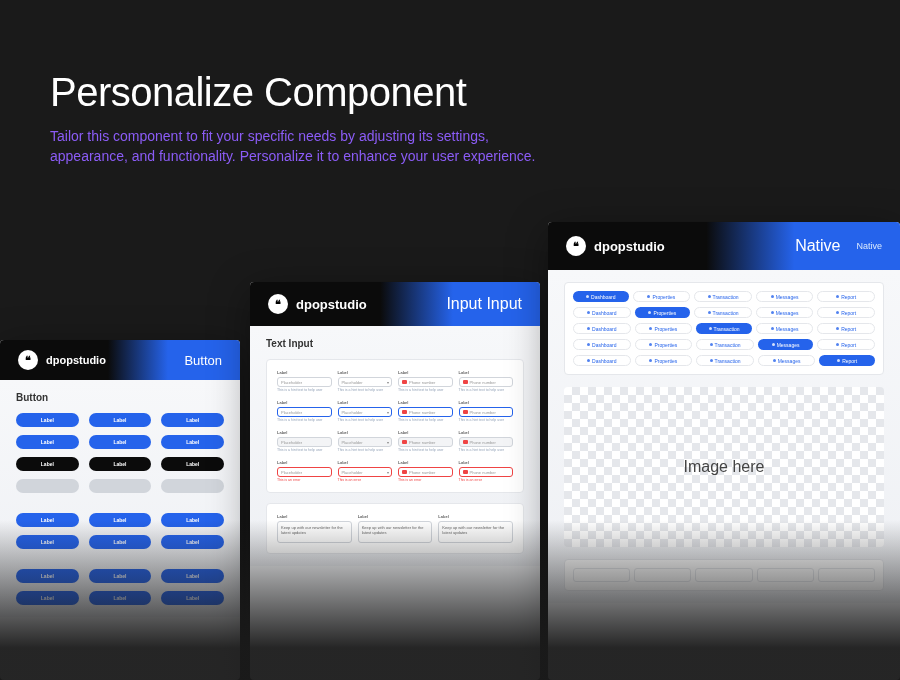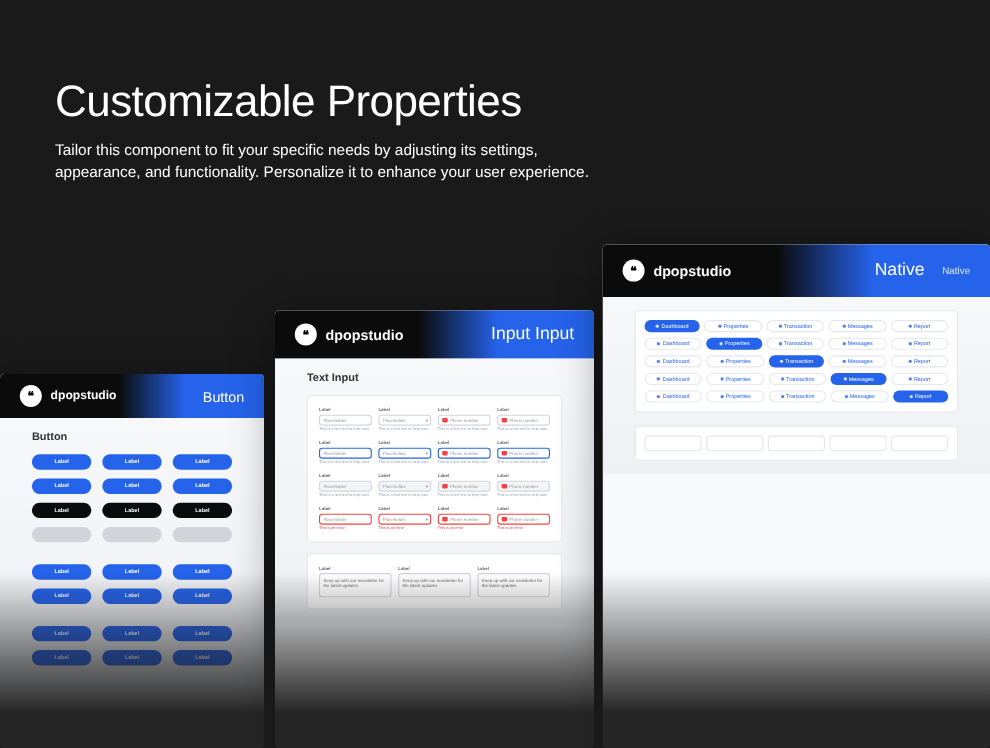--- a/index.html
+++ b/index.html
@@ -1,28 +1,28 @@
 <!DOCTYPE html>
 <html><head>
 <meta charset="utf-8">
 <style>
 *{margin:0;padding:0;box-sizing:border-box;}
 body{width:900px;height:680px;background:#1a1a1a;font-family:-apple-system,BlinkMacSystemFont,'Segoe UI',Helvetica,Arial,sans-serif;overflow:hidden;position:relative;}
 .page-wrap{position:relative;width:100%;height:100%;}
 .hero{position:absolute;top:70px;left:50px;color:#fff;z-index:10;}
 .hero h1{font-size:40px;font-weight:500;letter-spacing:-0.5px;margin-bottom:12px;}
-.hero p{font-size:14px;color:#ffffff;line-height:1.4;max-width:520px;}
+.hero p{font-size:14px;color:#8b5cf6;line-height:1.4;max-width:520px;}
 .card{position:absolute;background:#f7f8fa;border-radius:4px;overflow:hidden;box-shadow:0 10px 40px rgba(0,0,0,0.4);}
 .card-header{height:44px;background:linear-gradient(90deg,#0b0b0b 0%,#0b0b0b 45%,#2563eb 70%,#2563eb 100%);display:flex;align-items:center;padding:0 18px;justify-content:space-between;}
 .brand{display:flex;align-items:center;gap:8px;}
 .brand-icon{width:20px;height:20px;border-radius:50%;background:#fff;display:flex;align-items:center;justify-content:center;color:#000;font-size:11px;font-weight:900;}
 .brand-text{color:#fff;font-weight:700;font-size:13px;}
 .card-title{color:#fff;font-size:16px;font-weight:500;}
 .card-subtitle{color:#dbeafe;font-size:9px;}
-.card-body{padding:12px 29px;background:linear-gradient(180deg,#f7f8fa 0%,#eef0f4 100%);}
+.card-body{padding:12px 16px;background:linear-gradient(180deg,#f7f8fa 0%,#eef0f4 100%);}
 .section-label{font-size:10px;font-weight:600;color:#333;margin-bottom:10px;}
 
 .card-button{left:0;top:340px;width:240px;height:340px;z-index:1;}
 .card-button .card-header{height:40px;}
 .card-button .brand-text{font-size:11px;}
 .card-button .card-title{font-size:13px;}
 .btn-grid{display:grid;grid-template-columns:repeat(3,1fr);gap:8px 10px;margin-top:8px;}
 .btn-sample{height:14px;border-radius:7px;display:flex;align-items:center;justify-content:center;font-size:5px;font-weight:600;color:#fff;}
 .btn-blue{background:#2563eb;}
 .btn-black{background:#0b0b0b;}
@@ -61,21 +61,21 @@
 .extra-box{height:14px;border:1px solid #e5e7eb;border-radius:3px;}
 
 .fade{position:absolute;bottom:0;left:0;right:0;height:160px;background:linear-gradient(180deg,rgba(26,26,26,0) 0%,rgba(26,26,26,0.95) 80%);pointer-events:none;z-index:20;}
 </style>
 </head>
 <body>
 
 <div class="page-wrap">
 
 <div class="hero">
-  <h1>Customizable Properties</h1>
+  <h1>Personalize Component</h1>
   <p>Tailor this component to fit your specific needs by adjusting its settings, appearance, and functionality. Personalize it to enhance your user experience.</p>
 </div>
 
 <div class="card card-button">
   <div class="card-header">
     <div class="brand">
       <div class="brand-icon">❝</div>
       <div class="brand-text">dpopstudio</div>
     </div>
     <div class="card-title">Button</div>
@@ -395,20 +395,21 @@
         <div class="nav-pill inactive">
               <span class="dot"></span>
               <span>Messages</span>
             </div>
         <div class="nav-pill active">
               <span class="dot"></span>
               <span>Report</span>
             </div>
       </div>
     </div>
+    <div class="img-placeholder">Image here</div>
     <div class="extra-panel">
       <div class="extra-box"></div>
       <div class="extra-box"></div>
       <div class="extra-box"></div>
       <div class="extra-box"></div>
       <div class="extra-box"></div>
     </div>
   </div>
 </div>
 

